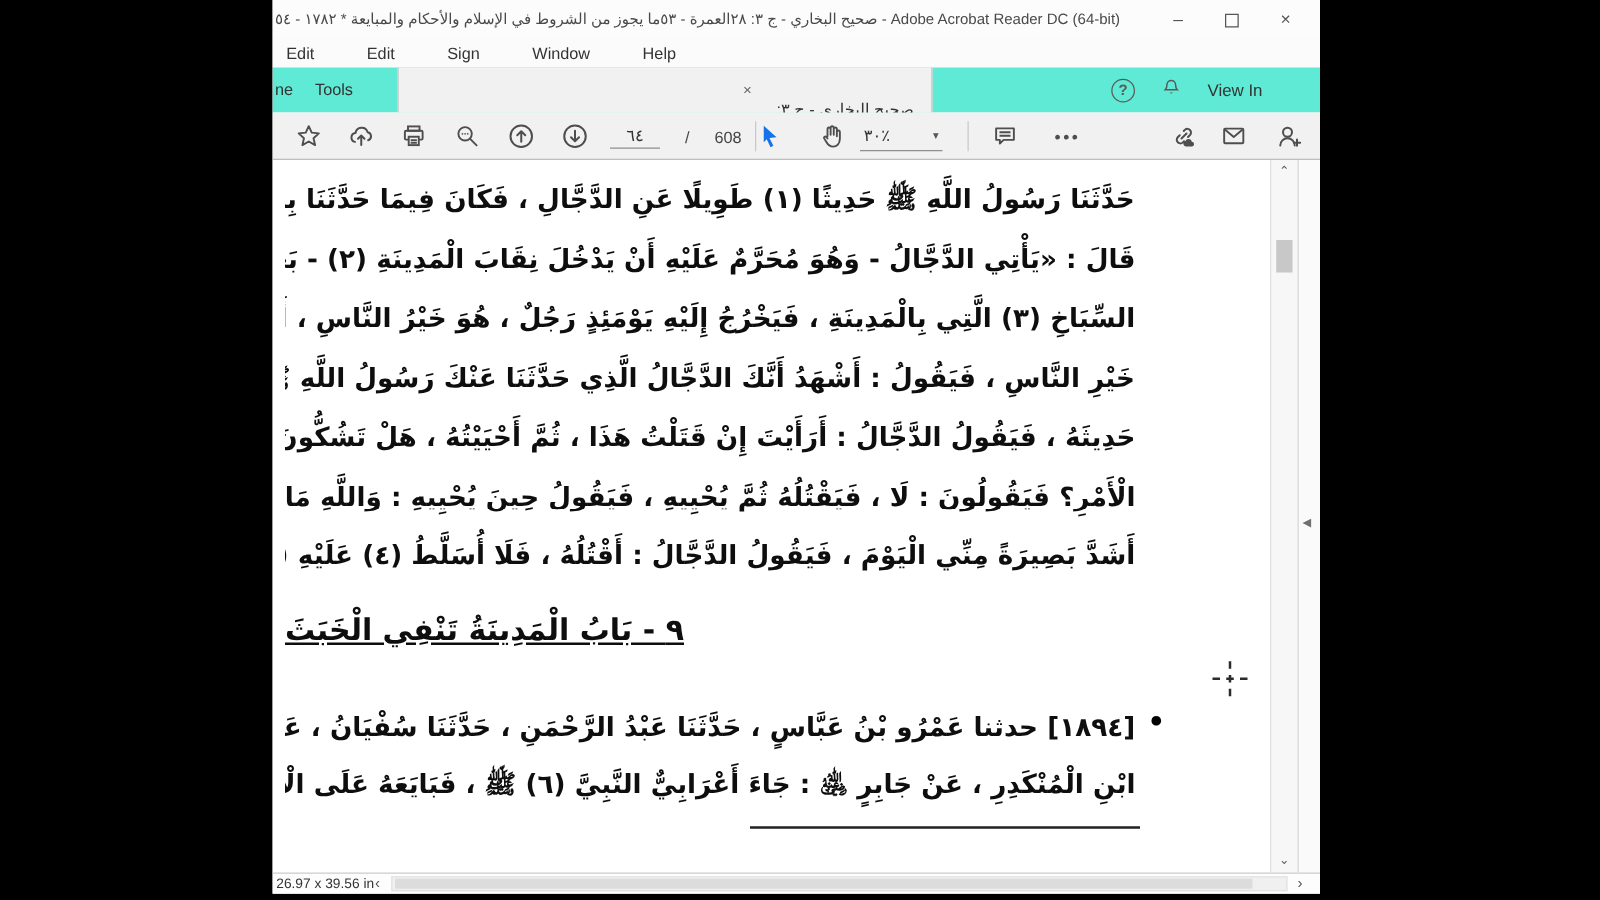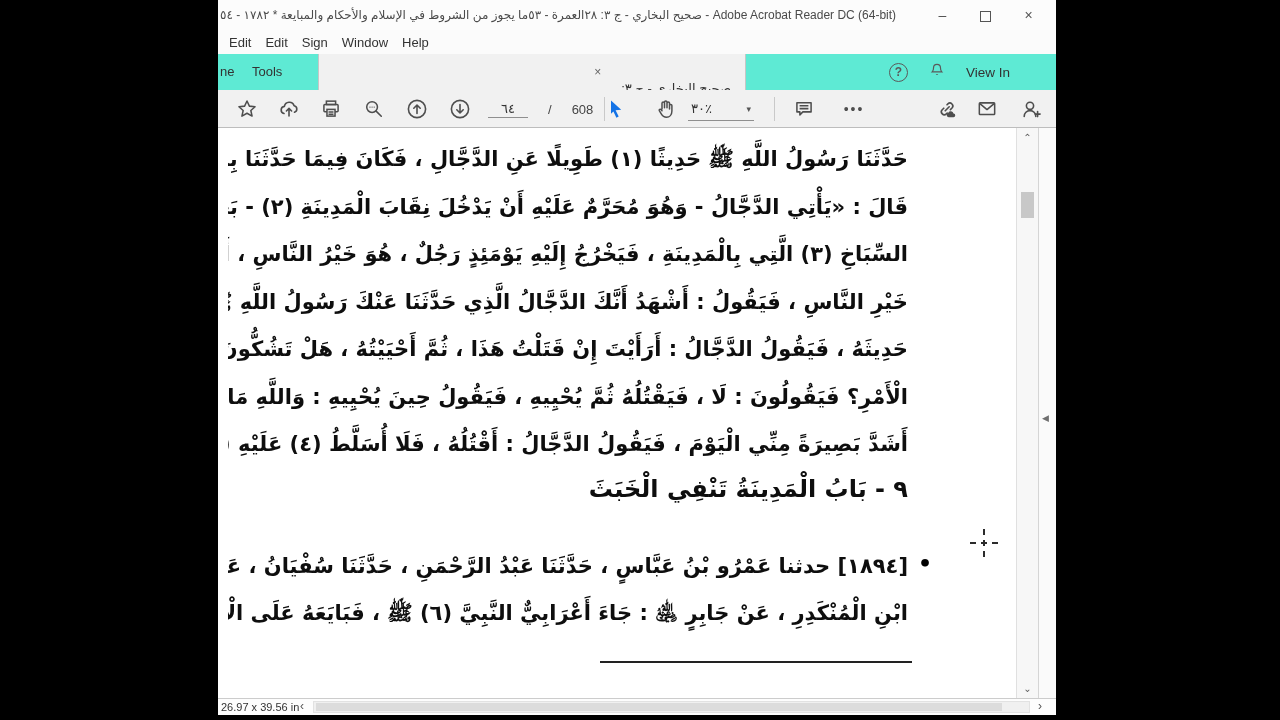--- a/index.html
+++ b/index.html
@@ -10,21 +10,21 @@
   
   .titlebar{position:absolute;left:0;top:0;width:100%;height:30px;background:#fcfcfc;}
   .title{position:absolute;left:2px;top:0;right:150px;height:30px;line-height:30px;
     font-size:12px;color:#4a4a4a;white-space:nowrap;overflow:hidden;}
   .win-controls{position:absolute;right:6px;top:0;height:30px;display:flex;align-items:center;}
   .wc{width:43px;text-align:center;color:#555;font-size:14px;line-height:30px;cursor:default;}
   .wc .maxbox{display:inline-block;width:9px;height:9px;border:1.3px solid #555;vertical-align:middle;}
 
   
   .menubar{position:absolute;left:0;top:30px;width:100%;height:24px;background:#fbfbfb;
-    display:flex;align-items:center;padding-left:4px;box-sizing:border-box;}
+    display:flex;align-items:center;padding-left:4px;box-sizing:border-box;gap:28px;}
   .menu-item{font-size:13px;color:#333;padding:0 7px;}
 
   
   .tabbar{position:absolute;left:0;top:54px;width:100%;height:36px;background:#5eead4;}
   .tab-label{position:absolute;top:0;height:36px;line-height:36px;font-size:13px;color:#333;}
   .tab-home{left:2px;}
   .tab-tools{left:34px;}
   .tab-active{position:absolute;left:100px;top:0;width:428px;height:36px;background:#f1f1f1;
     border-left:1px solid #c6c6c6;border-right:1px solid #c6c6c6;box-sizing:border-box;
     display:flex;align-items:center;justify-content:flex-end;padding-right:14px;gap:9px;}
@@ -52,21 +52,21 @@
   .dots{font-size:14px;color:#4e4e4e;letter-spacing:2px;}
 
   
   .docarea{position:absolute;left:0;top:128px;width:100%;height:570px;background:#fff;}
   .textcol{position:absolute;left:10px;top:0;width:680px;color:#0e0e0e;
     font-family:"DejaVu Sans",sans-serif;font-weight:700;}
   .line{direction:rtl;height:47.5px;line-height:47.5px;font-size:21px;
     text-align:justify;text-align-last:justify;white-space:nowrap;overflow:hidden;}
   .line.no-stretch{text-align:right;text-align-last:right;}
   .line:first-child{margin-top:8px;}
-  .bab-heading{direction:rtl;text-align:right;font-size:24px;height:40px;line-height:40px;}
+  .bab-heading{direction:rtl;text-align:left;font-size:24px;height:40px;line-height:40px;margin-top:15px;text-decoration:underline;}
   .hadith{position:relative;margin-top:34px;}
   .hadith-bullet{position:absolute;right:-24px;top:8px;font-size:22px;color:#000;}
   .foot-rule{position:absolute;left:382px;top:533px;width:312px;border-top:2px solid #222;}
   .footnote{position:absolute;right:116px;top:541px;direction:rtl;font-size:16px;font-weight:700;
     color:#111;font-family:"DejaVu Sans",sans-serif;}
 
   
   .crosshair{position:absolute;left:766px;top:415px;width:28px;height:28px;transform:translate(-50%,-50%);}
   .ch-h{position:absolute;left:0;top:13px;width:28px;border-top:2px dashed #2b2b2b;}
   .ch-v{position:absolute;left:13px;top:0;height:28px;border-left:2px dashed #2b2b2b;}

